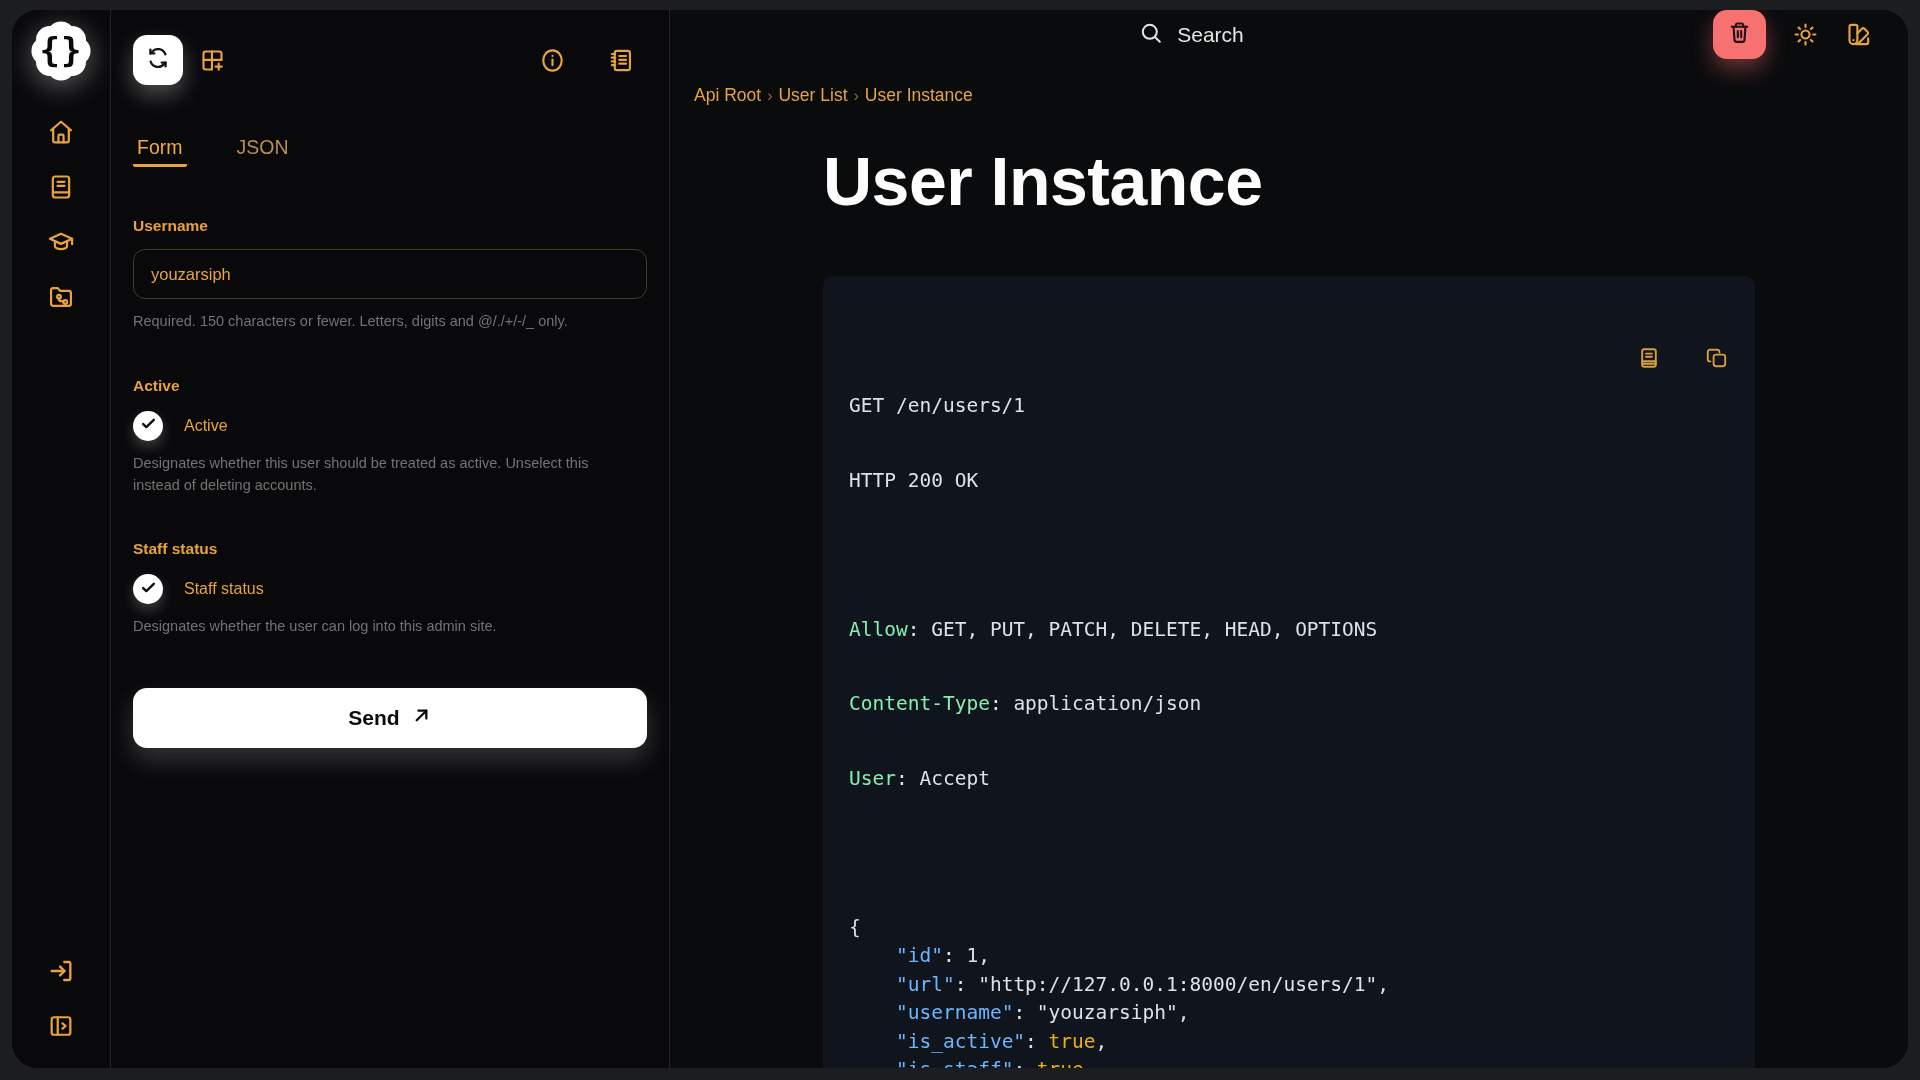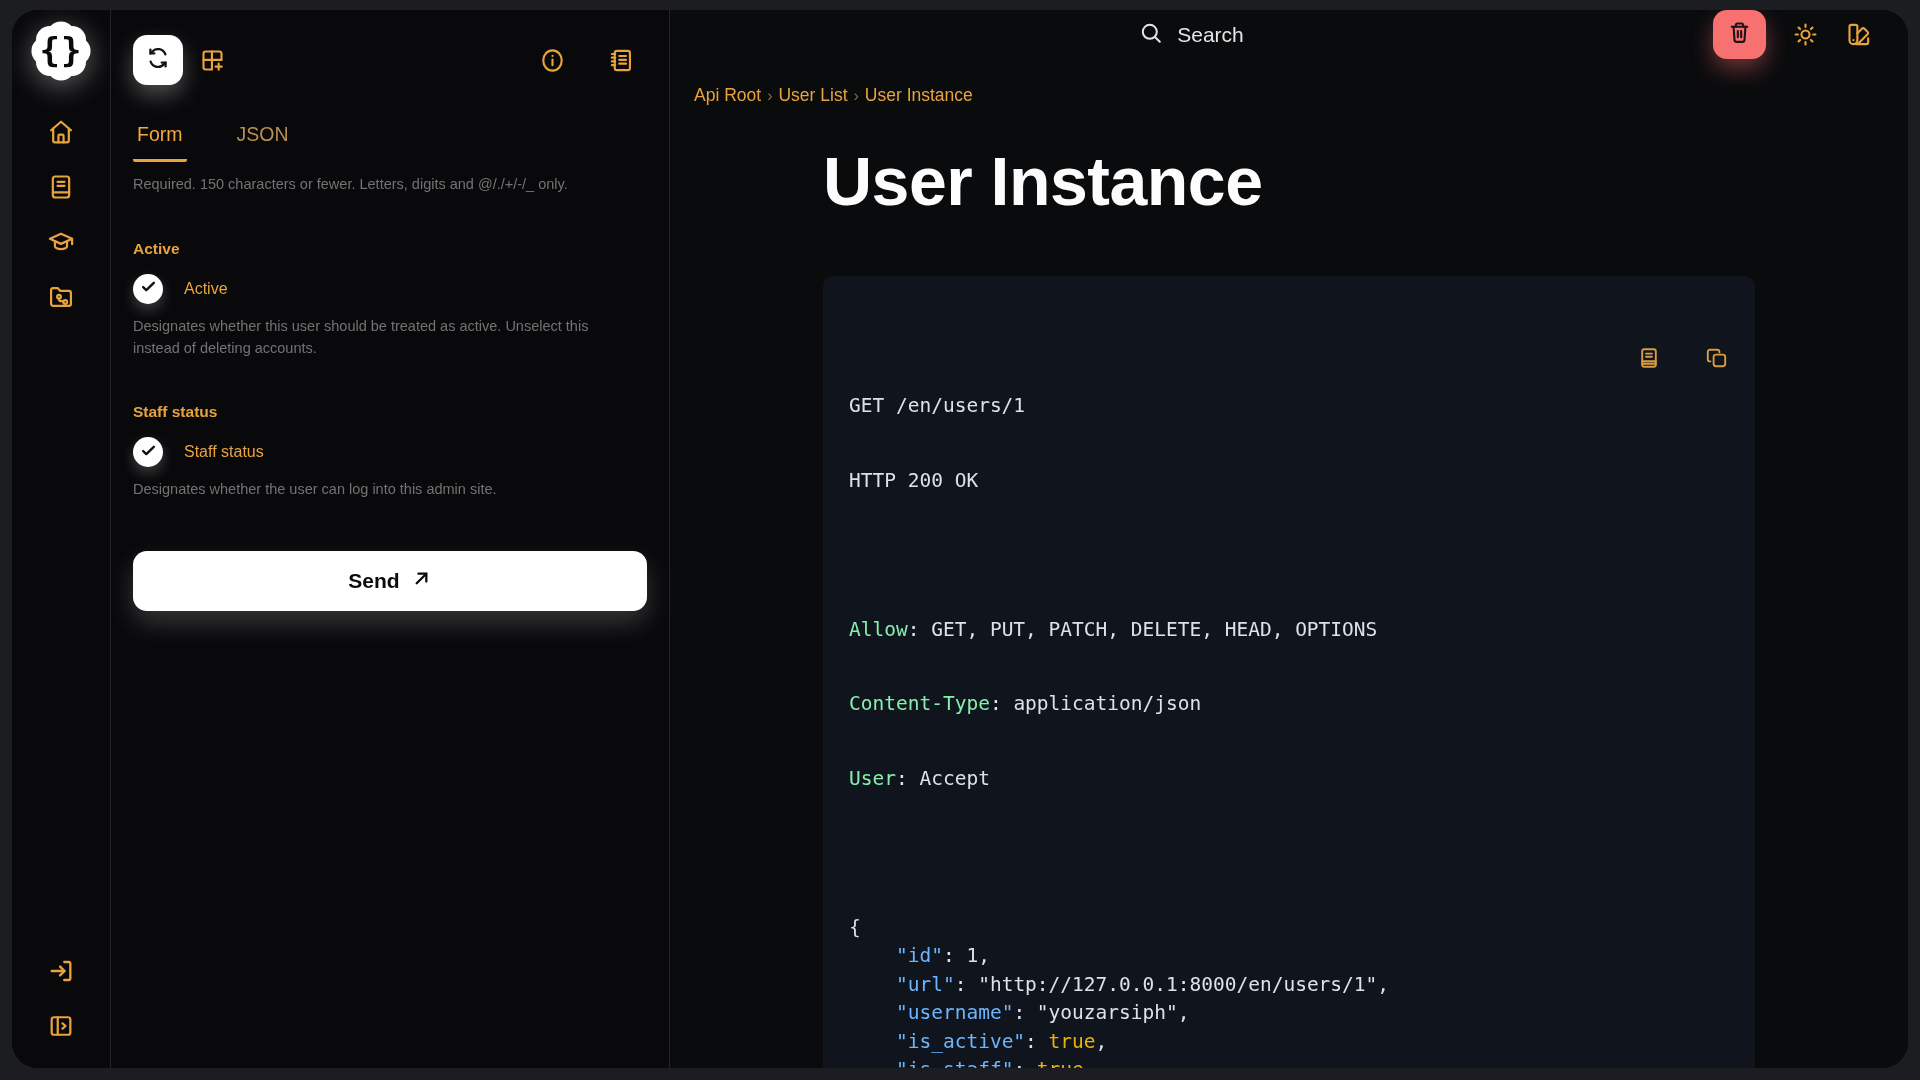--- a/index.html
+++ b/index.html
@@ -45,21 +45,21 @@
     width: 50px; height: 50px; border-radius: 14px; background: #FFFFFF;
     display: flex; align-items: center; justify-content: center; cursor: pointer;
     box-shadow: 0 10px 22px rgba(255,255,255,0.28);
   }
   .btn-refresh svg { width: 26px; height: 26px; color: #141414; }
   .tool-icon { width: 27px; height: 27px; color: #E8A33D; cursor: pointer; }
   .tool-icon svg { width: 27px; height: 27px; display: block; }
   .ml16 { margin-left: 16px; }
   .toolbar-right { margin-left: auto; display: flex; align-items: center; gap: 42px; margin-right: 12px; }
   .tabs { margin-top: 38px; display: flex; gap: 46px; }
-  .tab { font-size: 19.5px; padding: 0 4px 13px 4px; cursor: pointer; color: #B98F4E; }
+  .tab { font-size: 19.5px; padding: 0 4px 5px 4px; cursor: pointer; color: #B98F4E; margin-top: 13px; }
   .tab.active { color: #F2AA3C; border-bottom: 3.5px solid #E8A33D; border-radius: 2px; }
   .field-label { margin-top: 50px; font-size: 15.5px; font-weight: bold; color: #E8A33D; }
   .text-input {
     margin-top: 14px; width: 100%; height: 50px; border-radius: 12px;
     border: 1px solid #443a26; background: transparent; outline: none;
     color: #E9A63F; font-size: 16.5px; padding: 0 17px;
     font-family: "Liberation Sans", sans-serif;
   }
   .help { margin-top: 12px; font-size: 14.5px; line-height: 1.5; color: #737373; }
   .section-label { margin-top: 44px; font-size: 15.5px; font-weight: bold; color: #E8A33D; }
@@ -210,20 +210,22 @@
               </svg></span>
         </div>
       </div>
     </div>
 
     <div class="tabs">
       <div class="tab active">Form</div>
       <div class="tab">JSON</div>
     </div>
 
+    <div class="field-label">Username</div>
+    <input class="text-input" type="text" value="youzarsiph" style="">
     <div class="help">Required. 150 characters or fewer. Letters, digits and @/./+/-/_ only.</div>
 
     <div class="section-label">Active</div>
     <div class="check-row">
       <div class="checkbox checked">
         <span><svg viewBox="0 0 24 24" fill="none" stroke="currentColor" stroke-width="3.4" stroke-linecap="round" stroke-linejoin="round">
               <path d="m4.5 12.8 4.4 4.2L19.5 6.8"></path>
             </svg></span>
       </div>
       <div class="check-label">Active</div>

